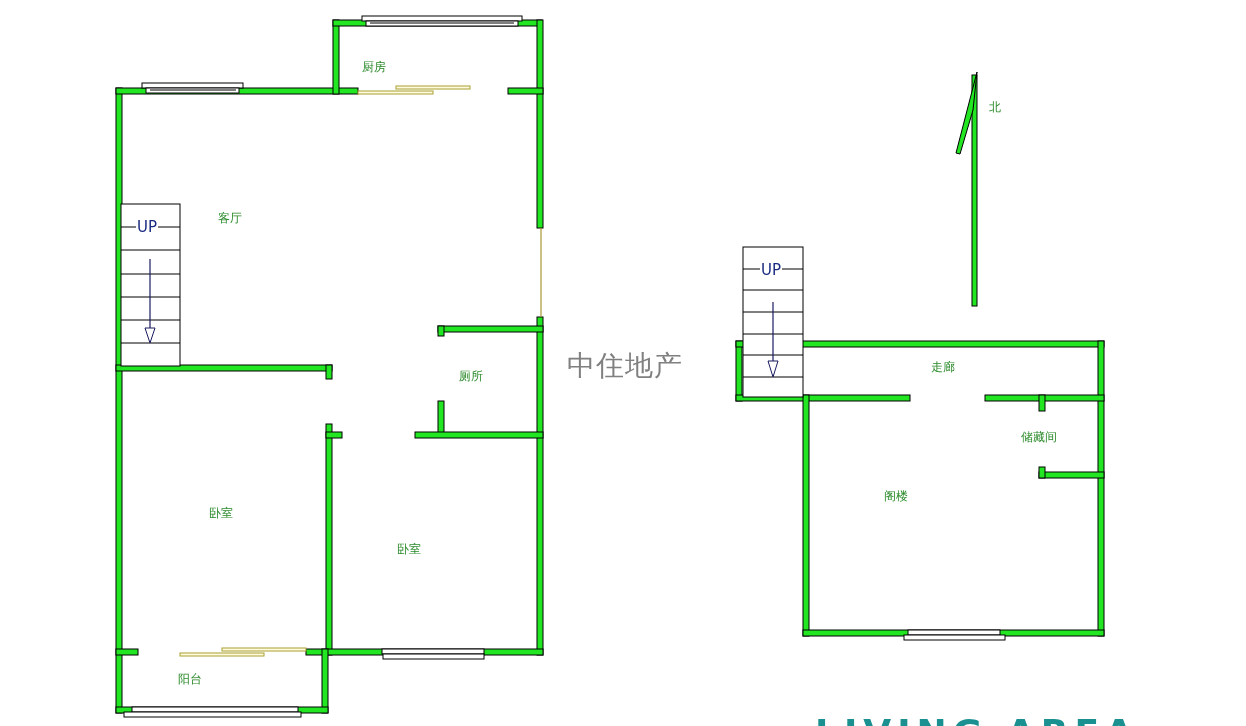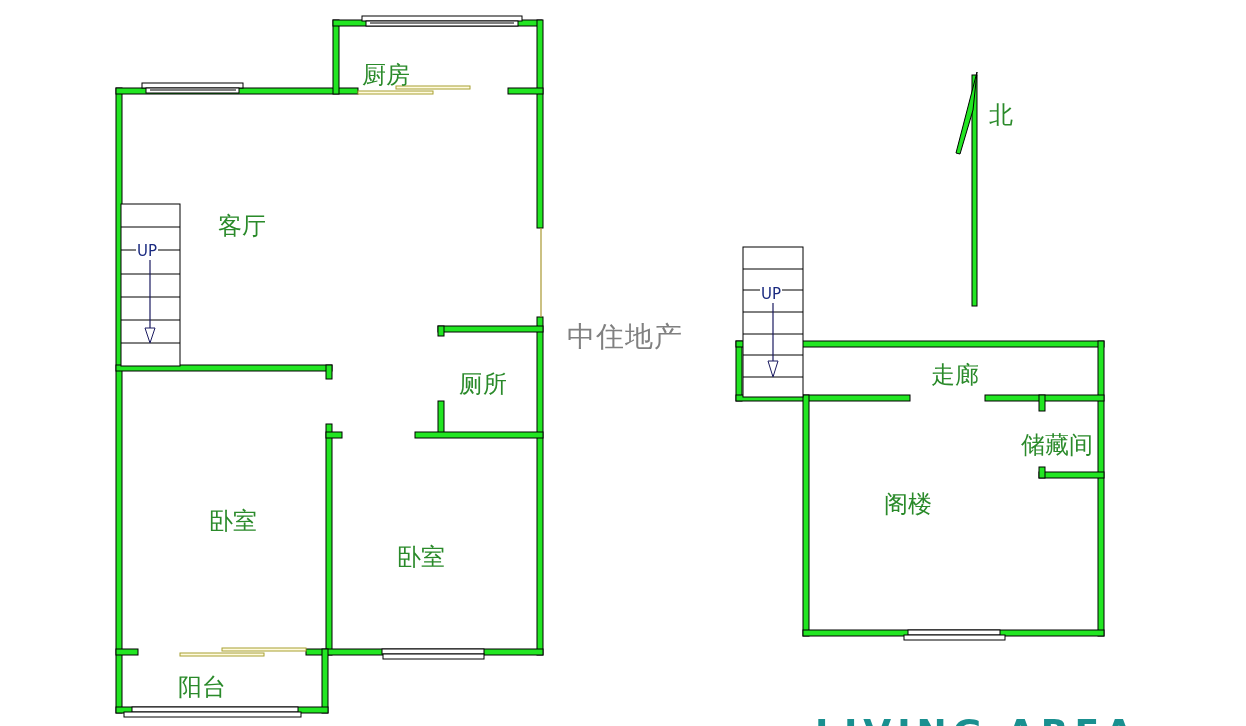--- a/index.html
+++ b/index.html
@@ -3,23 +3,23 @@
 <meta charset="utf-8">
 <style>
   html, body { margin: 0; padding: 0; background: #ffffff; }
   body { width: 1246px; height: 726px; overflow: hidden; position: relative; font-family: "DejaVu Sans", sans-serif; }
   svg { position: absolute; left: 0; top: 0; }
   .wall { fill: #22e622; stroke: #000; stroke-width: 1; }
   .win-frame { fill: #fff; stroke: #000; stroke-width: 1; }
   .door-sash { fill: #fffbe0; stroke: #a8a030; stroke-width: 1; }
   .stair { fill: #fff; stroke: #000; stroke-width: 1; }
   .arrow { stroke: #1a1a60; stroke-width: 1.2; fill: none; }
-  .room-label { position: absolute; color: #2a8a2a; font-size: 24px; white-space: nowrap; }
-  .up-label { position: absolute; color: #1a2a80; font-size: 15px; background: #fff; padding: 0 1px; margin-top: 24px; }
-  .watermark { position: absolute; color: #808080; font-size: 28px; font-family: "DejaVu Serif", serif; letter-spacing: 1px; }
+  .room-label { position: absolute; color: #2a8a2a; font-size: 12px; white-space: nowrap; }
+  .up-label { position: absolute; color: #1a2a80; font-size: 15px; background: #fff; padding: 0 1px; }
+  .watermark { position: absolute; color: #808080; font-size: 28px; font-family: "DejaVu Serif", serif; letter-spacing: 1px; margin-top: 29px; }
   .bottom-text { position: absolute; color: #1a9090; font-size: 36px; font-weight: bold; letter-spacing: 6px; }
 </style>
 </head>
 <body>
 
 <svg width="1246" height="726" viewBox="0 0 1246 726">
 
   <g>
 
     <rect class="wall" x="116" y="88" width="6" height="625"></rect>

